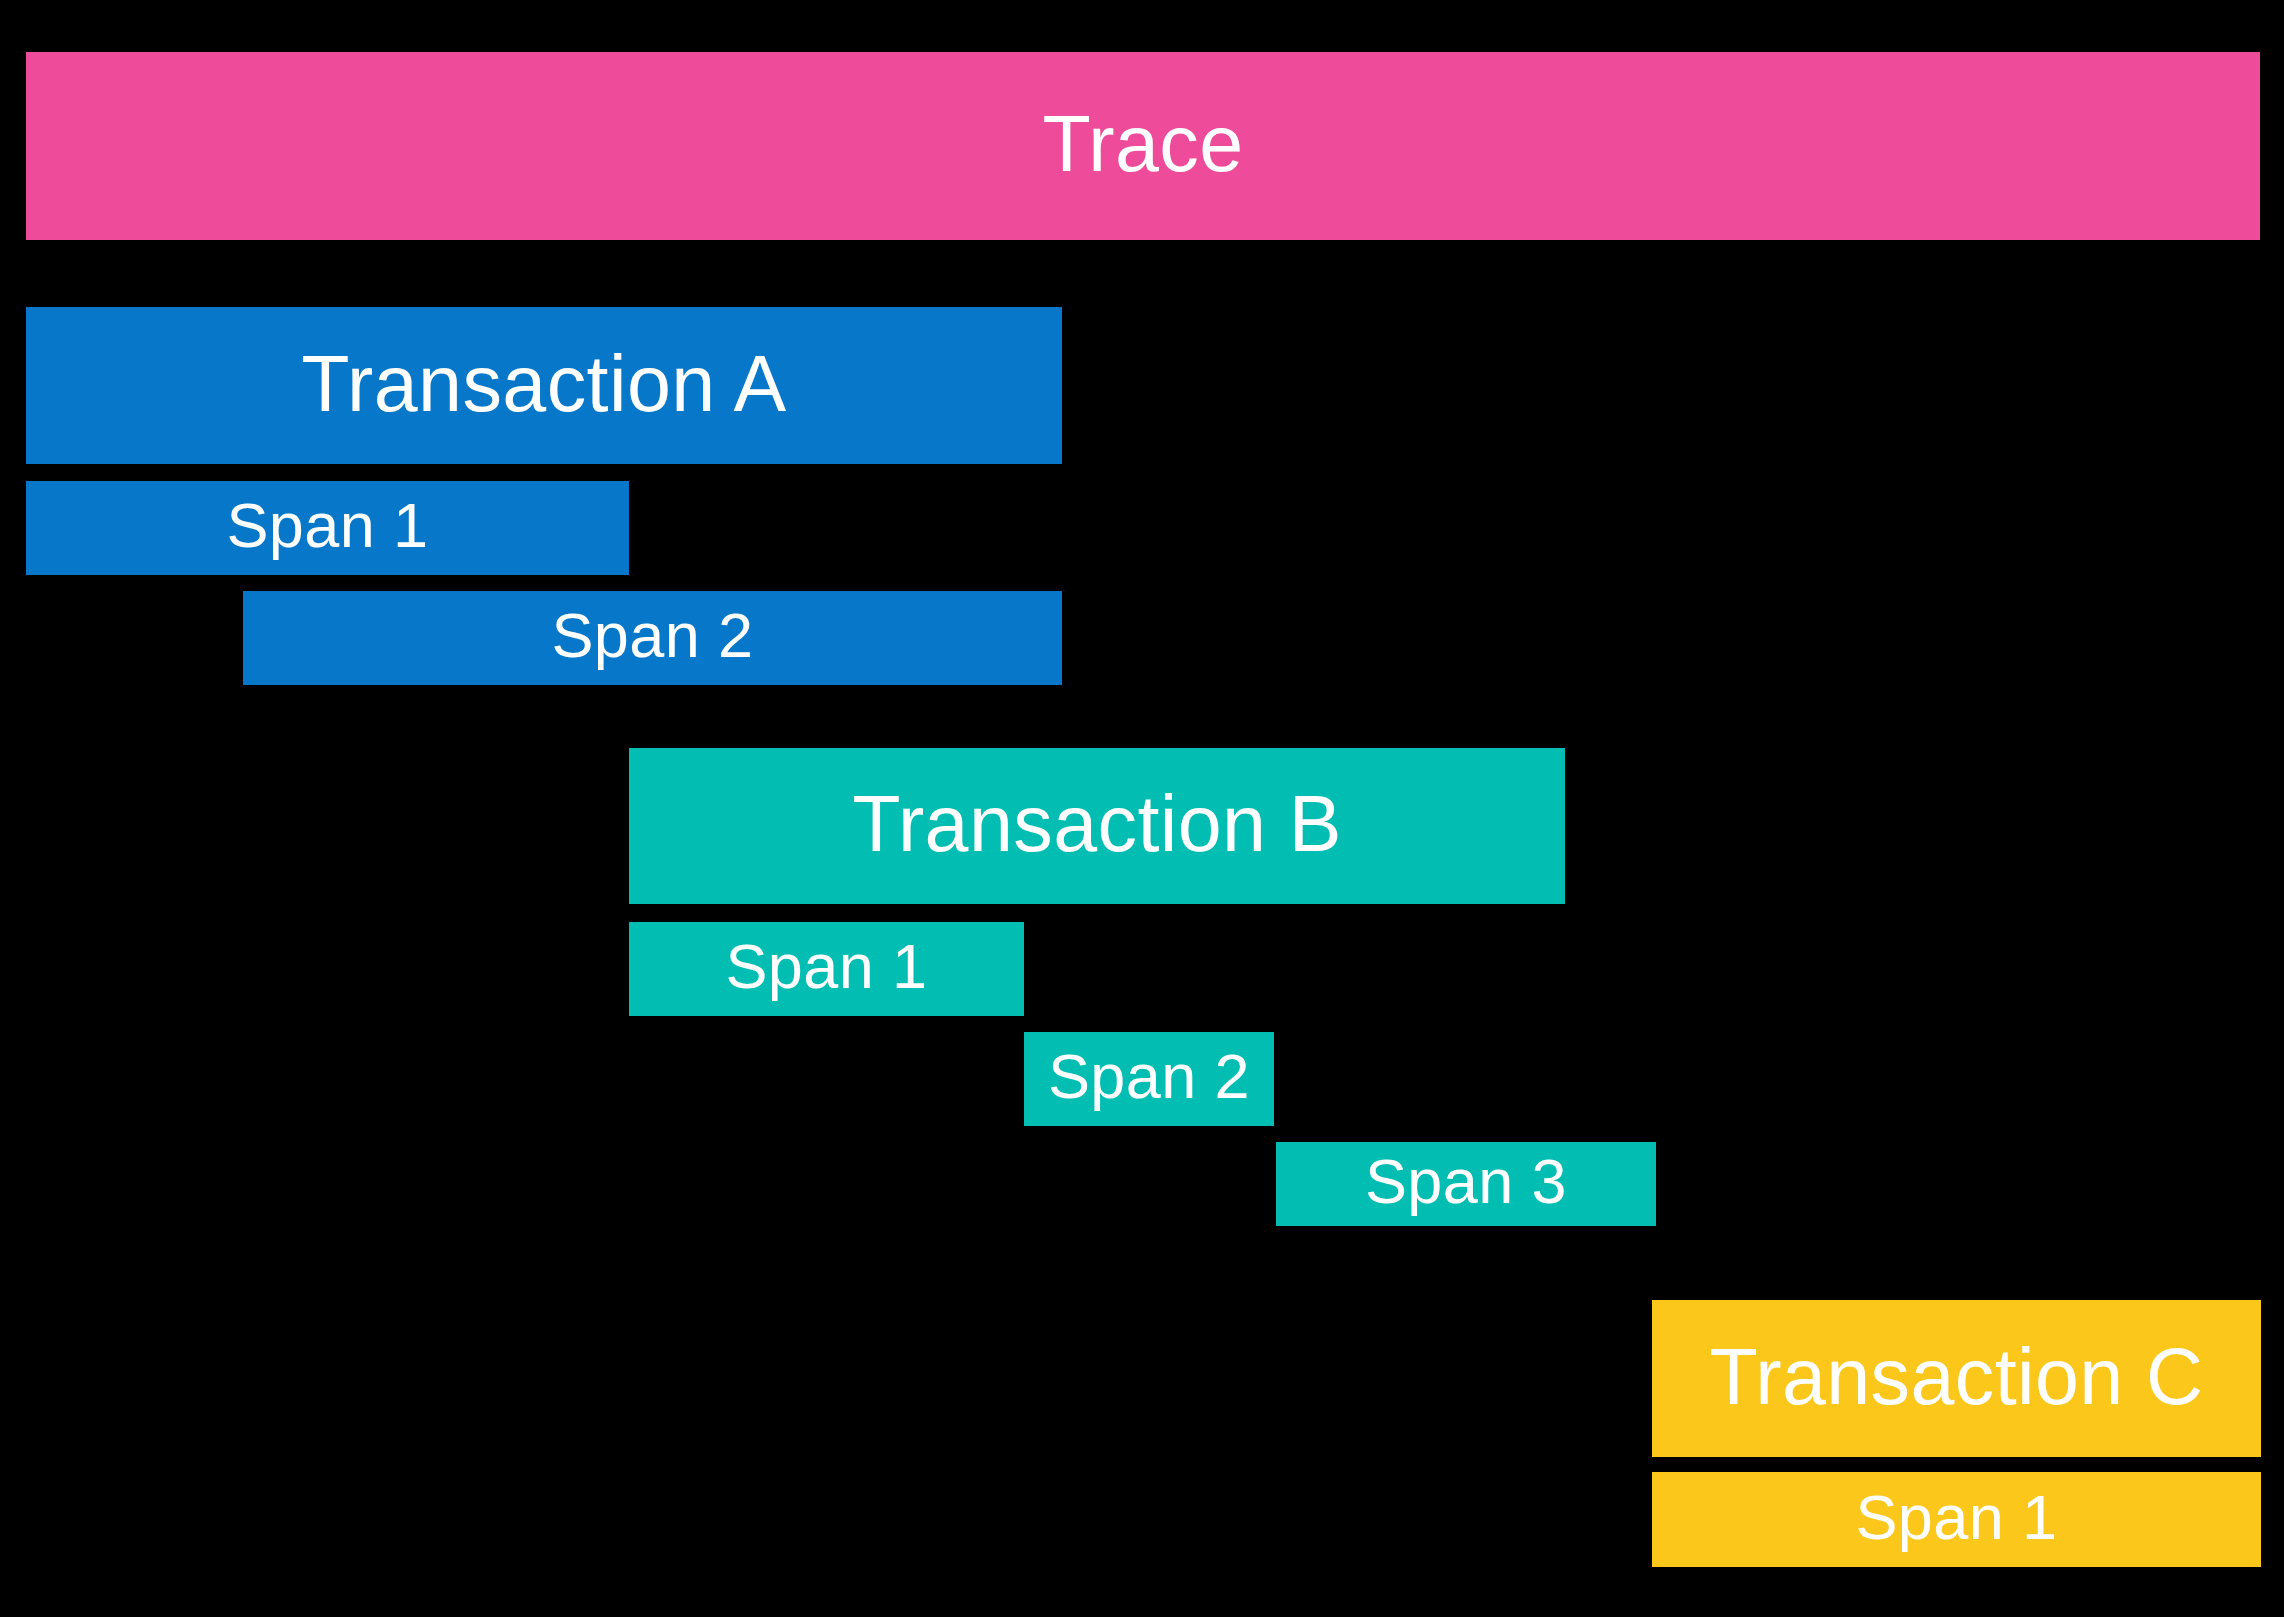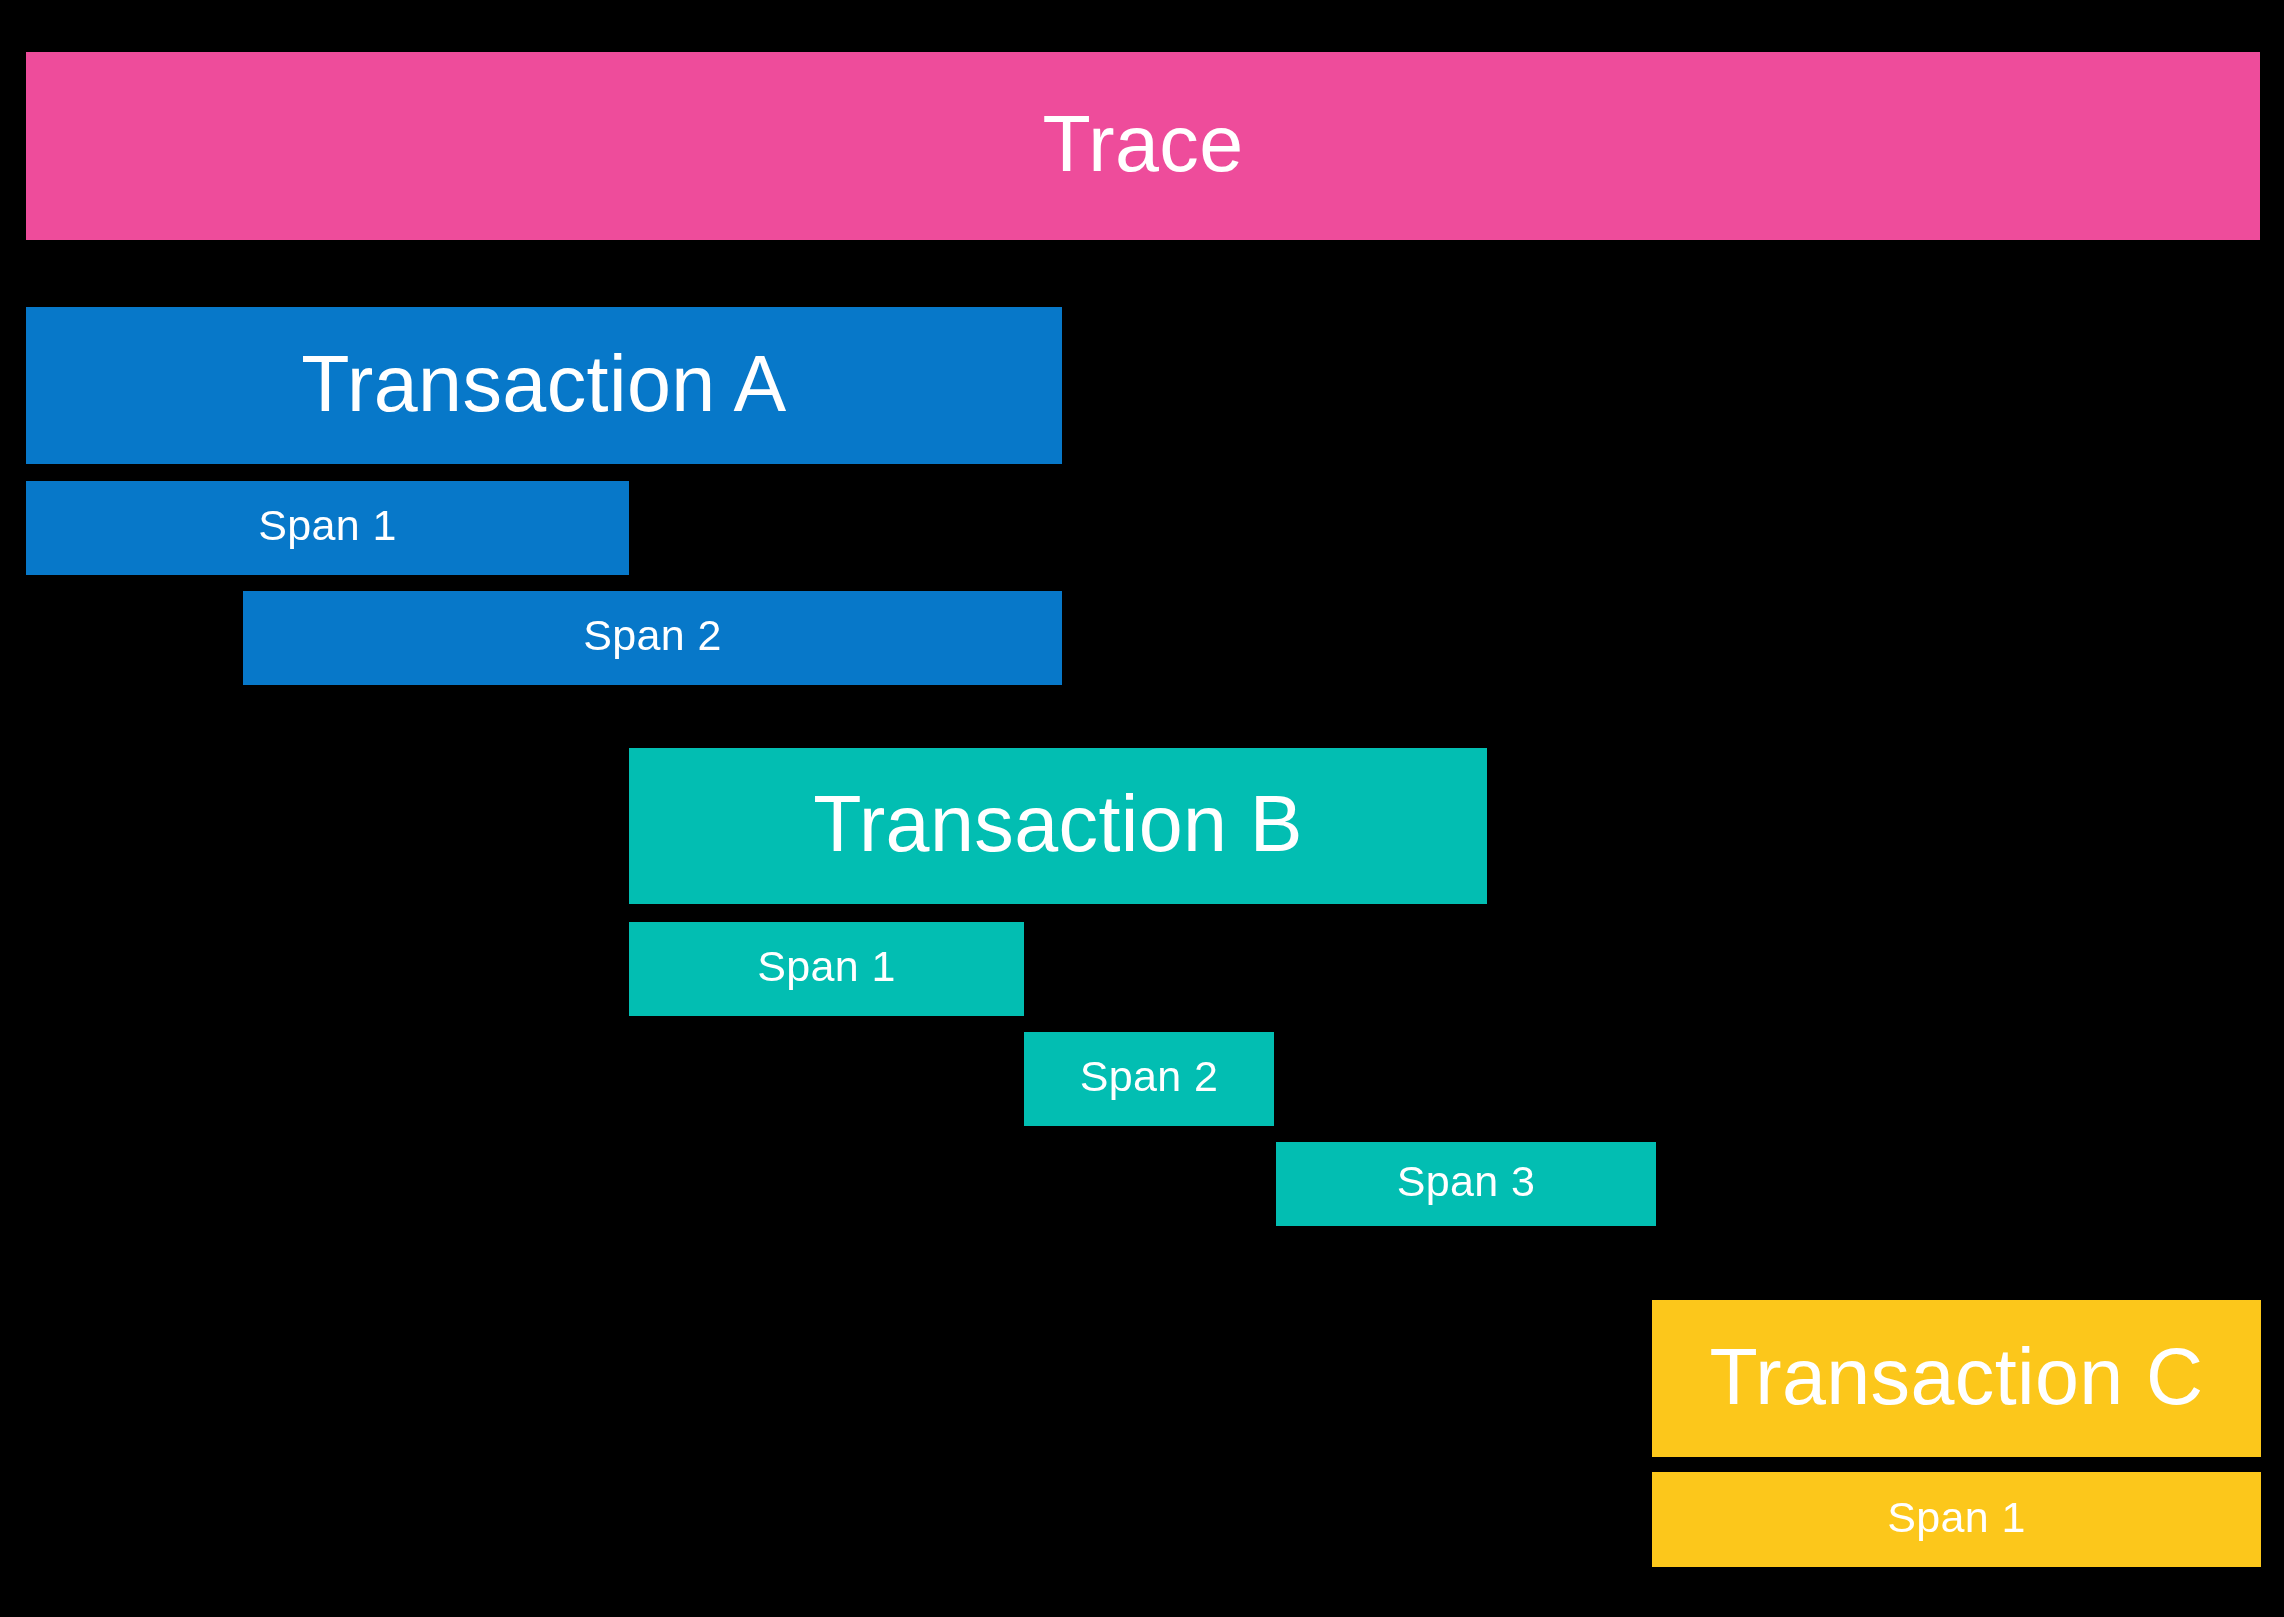--- a/index.html
+++ b/index.html
@@ -26,39 +26,39 @@
   }
   .bar__label {
     color: #FFFFFF;
     font-weight: 500;
     line-height: 1;
     white-space: nowrap;
     letter-spacing: 0.4px;
     padding-bottom: 4.7px; 
   }
   .bar--lg .bar__label { font-size: 79px; }
-  .bar--sm .bar__label { font-size: 43px; }
+  .bar--sm .bar__label { font-size: 63px; }
 </style>
 </head>
 <body>
 
 <div class="canvas" style="width: 2284px; height: 1618px; background: rgb(0, 0, 0);">
     <div class="bar bar--lg" style="left: 26px; top: 307px; width: 1036px; height: 157px; background: rgb(7, 120, 201);">
       <span class="bar__label" style="color: rgb(255, 255, 255);">Transaction A</span>
     </div>
     <div class="bar bar--lg" style="left: 26px; top: 52px; width: 2234px; height: 188px; background: rgb(238, 76, 155);">
       <span class="bar__label" style="color: rgb(255, 255, 255);">Trace</span>
     </div>
     <div class="bar bar--sm" style="left: 26px; top: 481px; width: 603px; height: 94px; background: rgb(7, 120, 201);">
       <span class="bar__label" style="color: rgb(255, 255, 255);">Span 1</span>
     </div>
     <div class="bar bar--sm" style="left: 243px; top: 591px; width: 819px; height: 94px; background: rgb(7, 120, 201);">
       <span class="bar__label" style="color: rgb(255, 255, 255);">Span 2</span>
     </div>
-    <div class="bar bar--lg" style="left: 629px; top: 748px; width: 858px; height: 156px; background: rgb(2, 190, 178); text-align: center;">
+    <div class="bar bar--lg" style="left: 629px; top: 748px; width: 936px; height: 156px; background: rgb(2, 190, 178); text-align: center;">
       <span class="bar__label" style="color: rgb(255, 255, 255);">Transaction B</span>
     </div>
     <div class="bar bar--sm" style="left: 629px; top: 922px; width: 395px; height: 94px; background: rgb(2, 190, 178);">
       <span class="bar__label" style="color: rgb(255, 255, 255);">Span 1</span>
     </div>
     <div class="bar bar--sm" style="left: 1024px; top: 1032px; width: 250px; height: 94px; background: rgb(2, 190, 178);">
       <span class="bar__label" style="color: rgb(255, 255, 255);">Span 2</span>
     </div>
     <div class="bar bar--sm" style="left: 1276px; top: 1142px; width: 380px; height: 84px; background: rgb(2, 190, 178);">
       <span class="bar__label" style="color: rgb(255, 255, 255);">Span 3</span>

